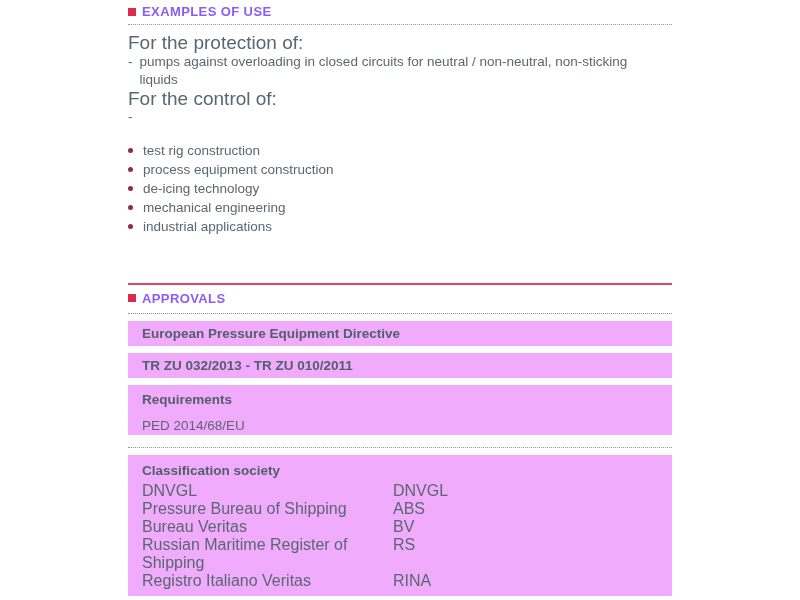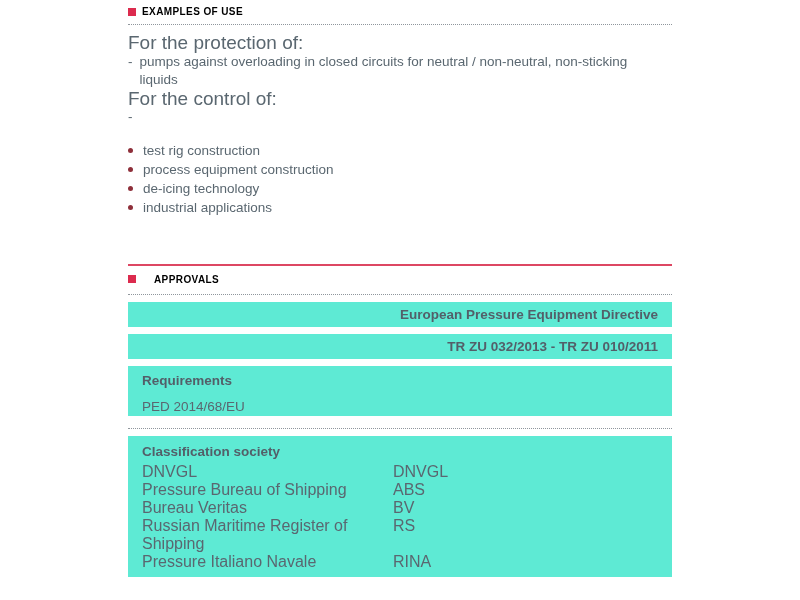--- a/index.html
+++ b/index.html
@@ -21,23 +21,23 @@
     display:flex;align-items:center;gap:6px;
     padding:5px 0 6px 0;
     border-bottom:1px dotted #8f969c;
   }
   .red-square{
     width:8px;height:8px;
     background:#dc2b4e;
     flex:0 0 auto;
   }
   .section-title{
-    font-size:10px;font-weight:bold;
+    font-size:13px;font-weight:bold;
     letter-spacing:0.4px;
-    color:#000000;
+    color:#8b5cf6;
     line-height:13px;
   }
   
   .intro-block{margin-top:9px;}
   .text-line{
     font-size:19px;line-height:18.5px;
   }
   .dash-item{
     display:flex;gap:7px;
     font-size:13.5px;line-height:18.5px;
@@ -57,29 +57,28 @@
     background:#8e2f3a;
     margin-top:7px;
   }
   
   .approvals-section{margin-top:47px;}
   .top-rule{
     height:0;
     border-top:2px solid #dd4763;
   }
   .approvals-header{
-    display:flex;align-items:center;gap:18px;
+    display:flex;align-items:center;gap:6px;
     padding:7px 0 8px 0;
     border-bottom:1px dotted #8f969c;
   }
   .gray-box{
-    background:#5eead4;
+    background:#f0abfc;
     margin-top:7px;
     padding:0 14px;
-    justify-content:flex-end;
   }
   .box-single{
     height:25px;
     display:flex;align-items:center;
   }
   .box-title{
     font-size:13.5px;font-weight:bold;color:#535f69;
   }
   .box-multi{
     padding-top:6px;padding-bottom:0;
@@ -144,20 +143,24 @@
   <div class="bullet-item">
     <span class="bullet-dot"></span>
     <span class="bullet-text">process equipment construction</span>
   </div>
 
   <div class="bullet-item">
     <span class="bullet-dot"></span>
     <span class="bullet-text">de-icing technology</span>
   </div>
 
+  <div class="bullet-item">
+    <span class="bullet-dot"></span>
+    <span class="bullet-text">mechanical engineering</span>
+  </div>
 
   <div class="bullet-item">
     <span class="bullet-dot"></span>
     <span class="bullet-text">industrial applications</span>
   </div>
 </div>
 
     <div class="approvals-section">
       <div class="top-rule"></div>
 
@@ -199,21 +202,21 @@
     <span class="class-name">Bureau Veritas</span>
     <span class="class-code">BV</span>
   </div>
 
   <div class="class-row">
     <span class="class-name">Russian Maritime Register of Shipping</span>
     <span class="class-code">RS</span>
   </div>
 
   <div class="class-row">
-    <span class="class-name">Pressure Italiano Navale</span>
+    <span class="class-name">Registro Italiano Veritas</span>
     <span class="class-code">RINA</span>
   </div>
 </div>
       </div>
 
     </div>
 
   </div>
 </div>
 

